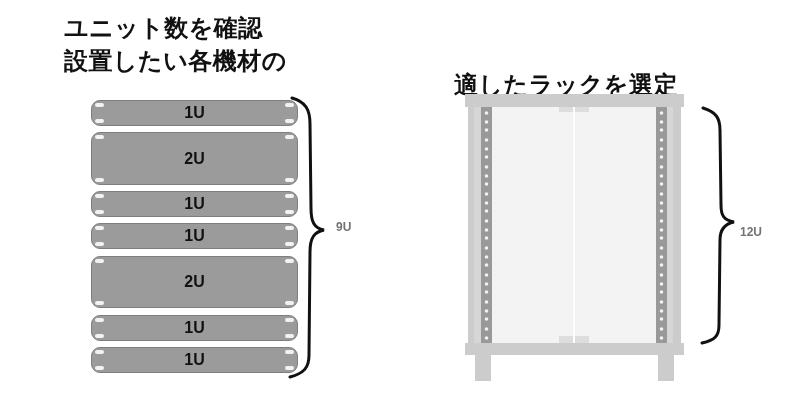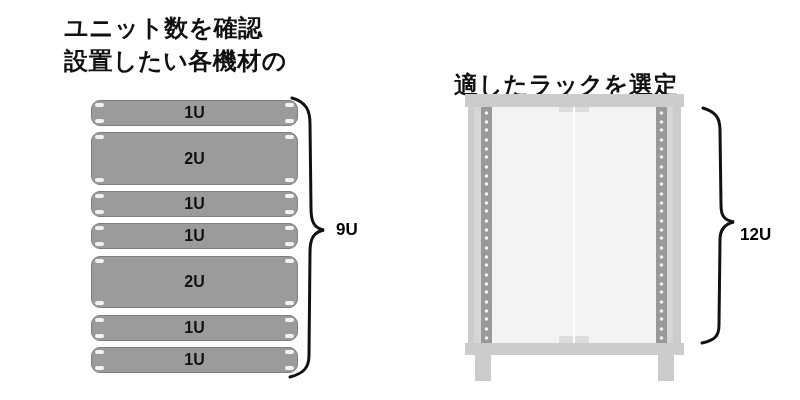--- a/index.html
+++ b/index.html
@@ -23,21 +23,21 @@
     font-family: "Liberation Sans", sans-serif; font-weight: bold; font-size: 16px; color: #111;
   }
   .hole {
     position: absolute; width: 9px; height: 4px; border-radius: 2px; background: #f2f2f2;
   }
   .hole.tl { left: 3px; top: 2px; }
   .hole.bl { left: 3px; bottom: 2px; }
   .hole.tr { right: 3px; top: 2px; }
   .hole.br { right: 3px; bottom: 2px; }
   .label-u {
-    position: absolute; font-family: "Liberation Sans", sans-serif; font-weight: bold; font-size: 17px; color: #000000;
+    position: absolute; font-family: "Liberation Sans", sans-serif; font-weight: bold; font-size: 12px; color: #737373;
   }
   svg { position: absolute; left: 0; top: 0; }
 </style>
 </head>
 <body>
 
 <div class="title" id="left-title">
   <div>ユニット数を確認</div>
   <div>設置したい各機材の</div>
 </div>

